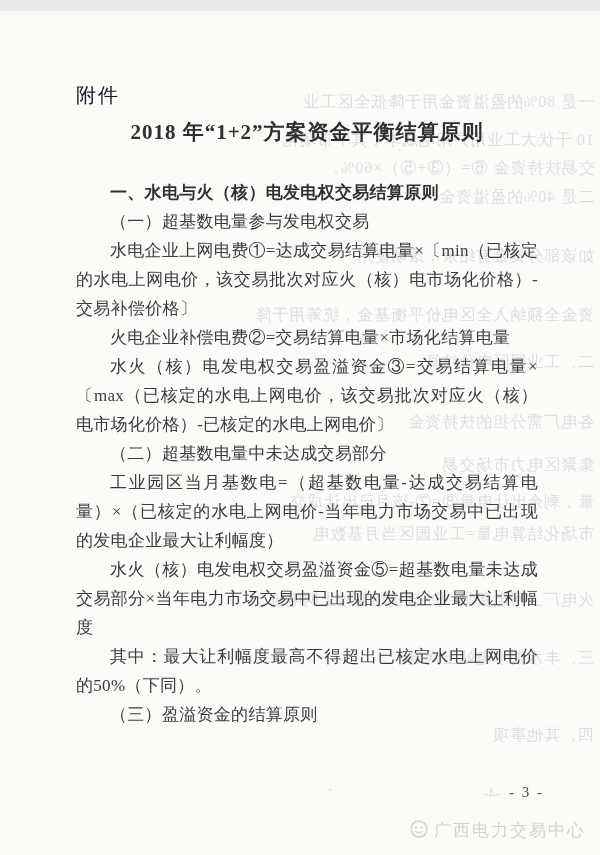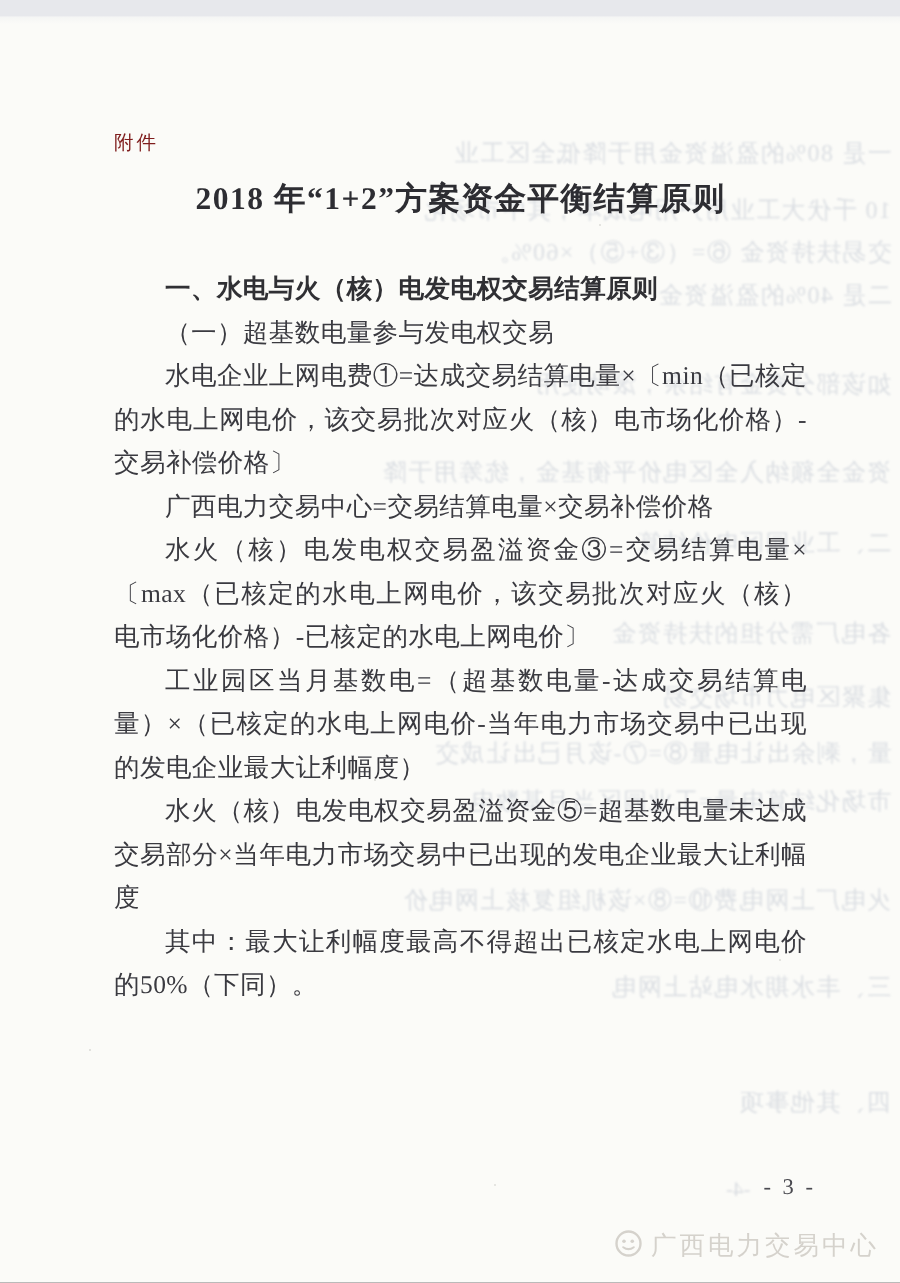--- a/index.html
+++ b/index.html
@@ -30,21 +30,21 @@
     color:#c2c8d2;
     opacity:.55;
     filter:blur(0.7px);
     font-size:16px;
     letter-spacing:1px;
   }
   .content{
     position:absolute;top:84px;left:76px;width:462px;
   }
   .attachment{
-    font-size:13px;line-height:22px;color:#7f1d1d;
+    font-size:20px;line-height:22px;color:#0f172a;
     letter-spacing:2px;
   }
   .title{
     margin:10px 0 0 0;
     font-size:21px;line-height:32px;
     font-weight:bold;color:#2d2d32;
     text-align:center;letter-spacing:1px;
   }
   .body{margin-top:30px;}
   .body p{
@@ -116,25 +116,27 @@
 
   <div class="content">
     <div class="attachment">附件</div>
 
     <h1 class="title">2018 年“1+2”方案资金平衡结算原则</h1>
 
     <div class="body">
       <p class="heading">一、水电与火（核）电发电权交易结算原则</p>
       <p>（一）超基数电量参与发电权交易</p>
       <p>水电企业上网电费①=达成交易结算电量×〔min（已核定的水电上网电价，该交易批次对应火（核）电市场化价格）-交易补偿价格〕</p>
-      <p>广西电力交易中心=交易结算电量×交易补偿价格</p>
+      <p>火电企业补偿电费②=交易结算电量×市场化结算电量</p>
       <p>水火（核）电发电权交易盈溢资金③=交易结算电量×〔max（已核定的水电上网电价，该交易批次对应火（核）电市场化价格）-已核定的水电上网电价〕</p>
+      <p>（二）超基数电量中未达成交易部分</p>
       <p>工业园区当月基数电=（超基数电量-达成交易结算电量）×（已核定的水电上网电价-当年电力市场交易中已出现的发电企业最大让利幅度）</p>
       <p>水火（核）电发电权交易盈溢资金⑤=超基数电量未达成交易部分×当年电力市场交易中已出现的发电企业最大让利幅度</p>
       <p>其中：最大让利幅度最高不得超出已核定水电上网电价的50%（下同）。</p>
+      <p>（三）盈溢资金的结算原则</p>
     </div>
   </div>
 
   <div class="ghost-pagenum">-4-</div>
 
   <div class="page-number">- 3 -</div>
 
   <div class="watermark">
     <span class="wm-logo">
       <svg viewBox="0 0 20 20" xmlns="http://www.w3.org/2000/svg">

